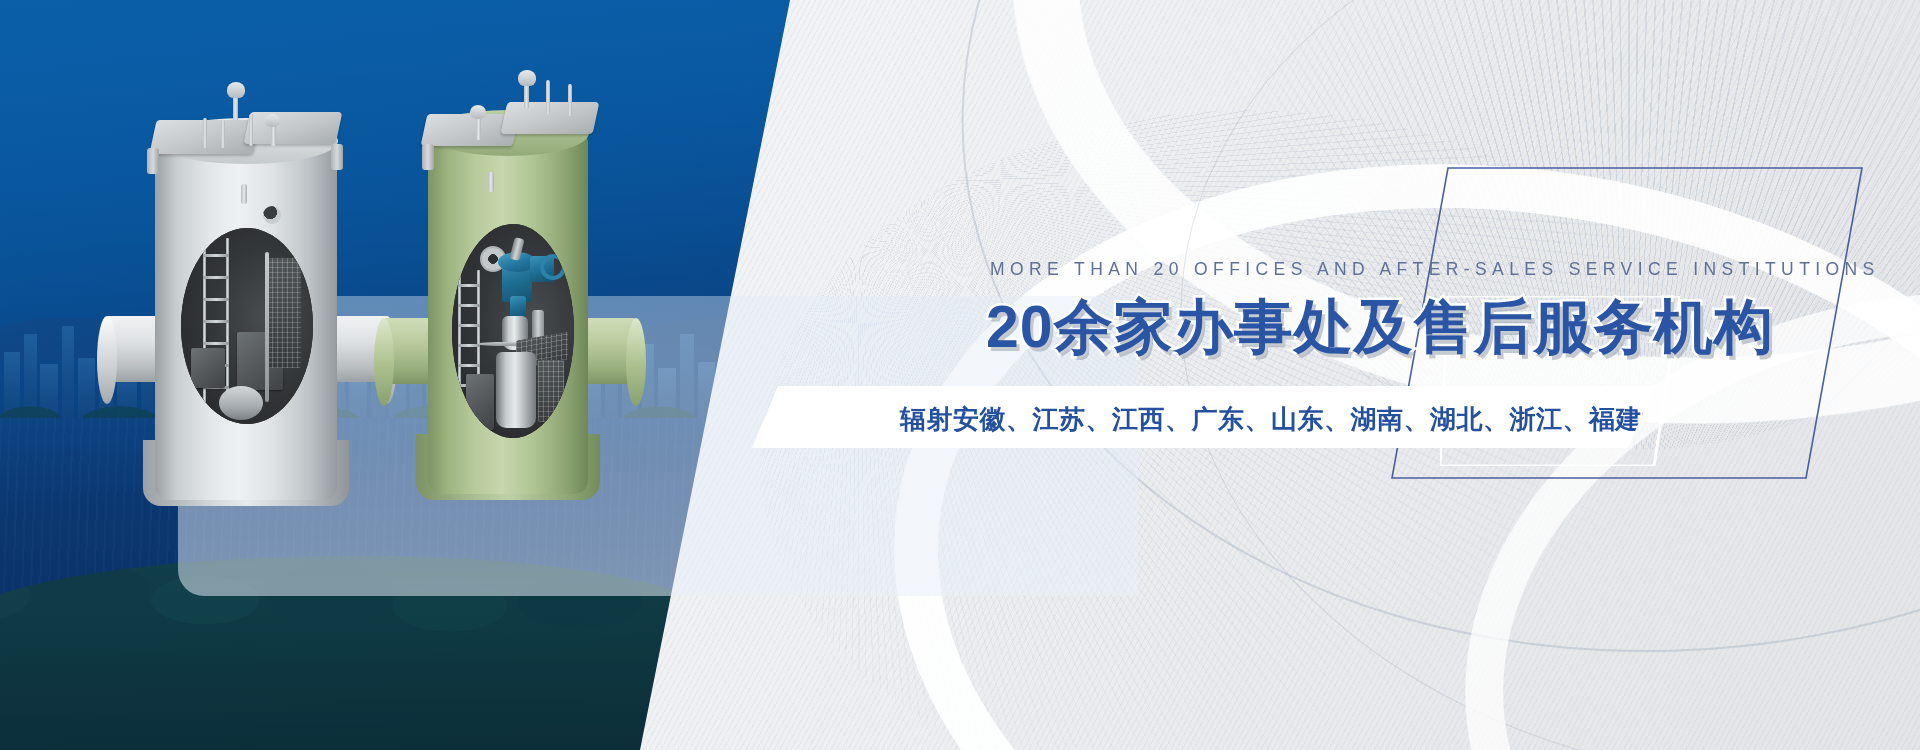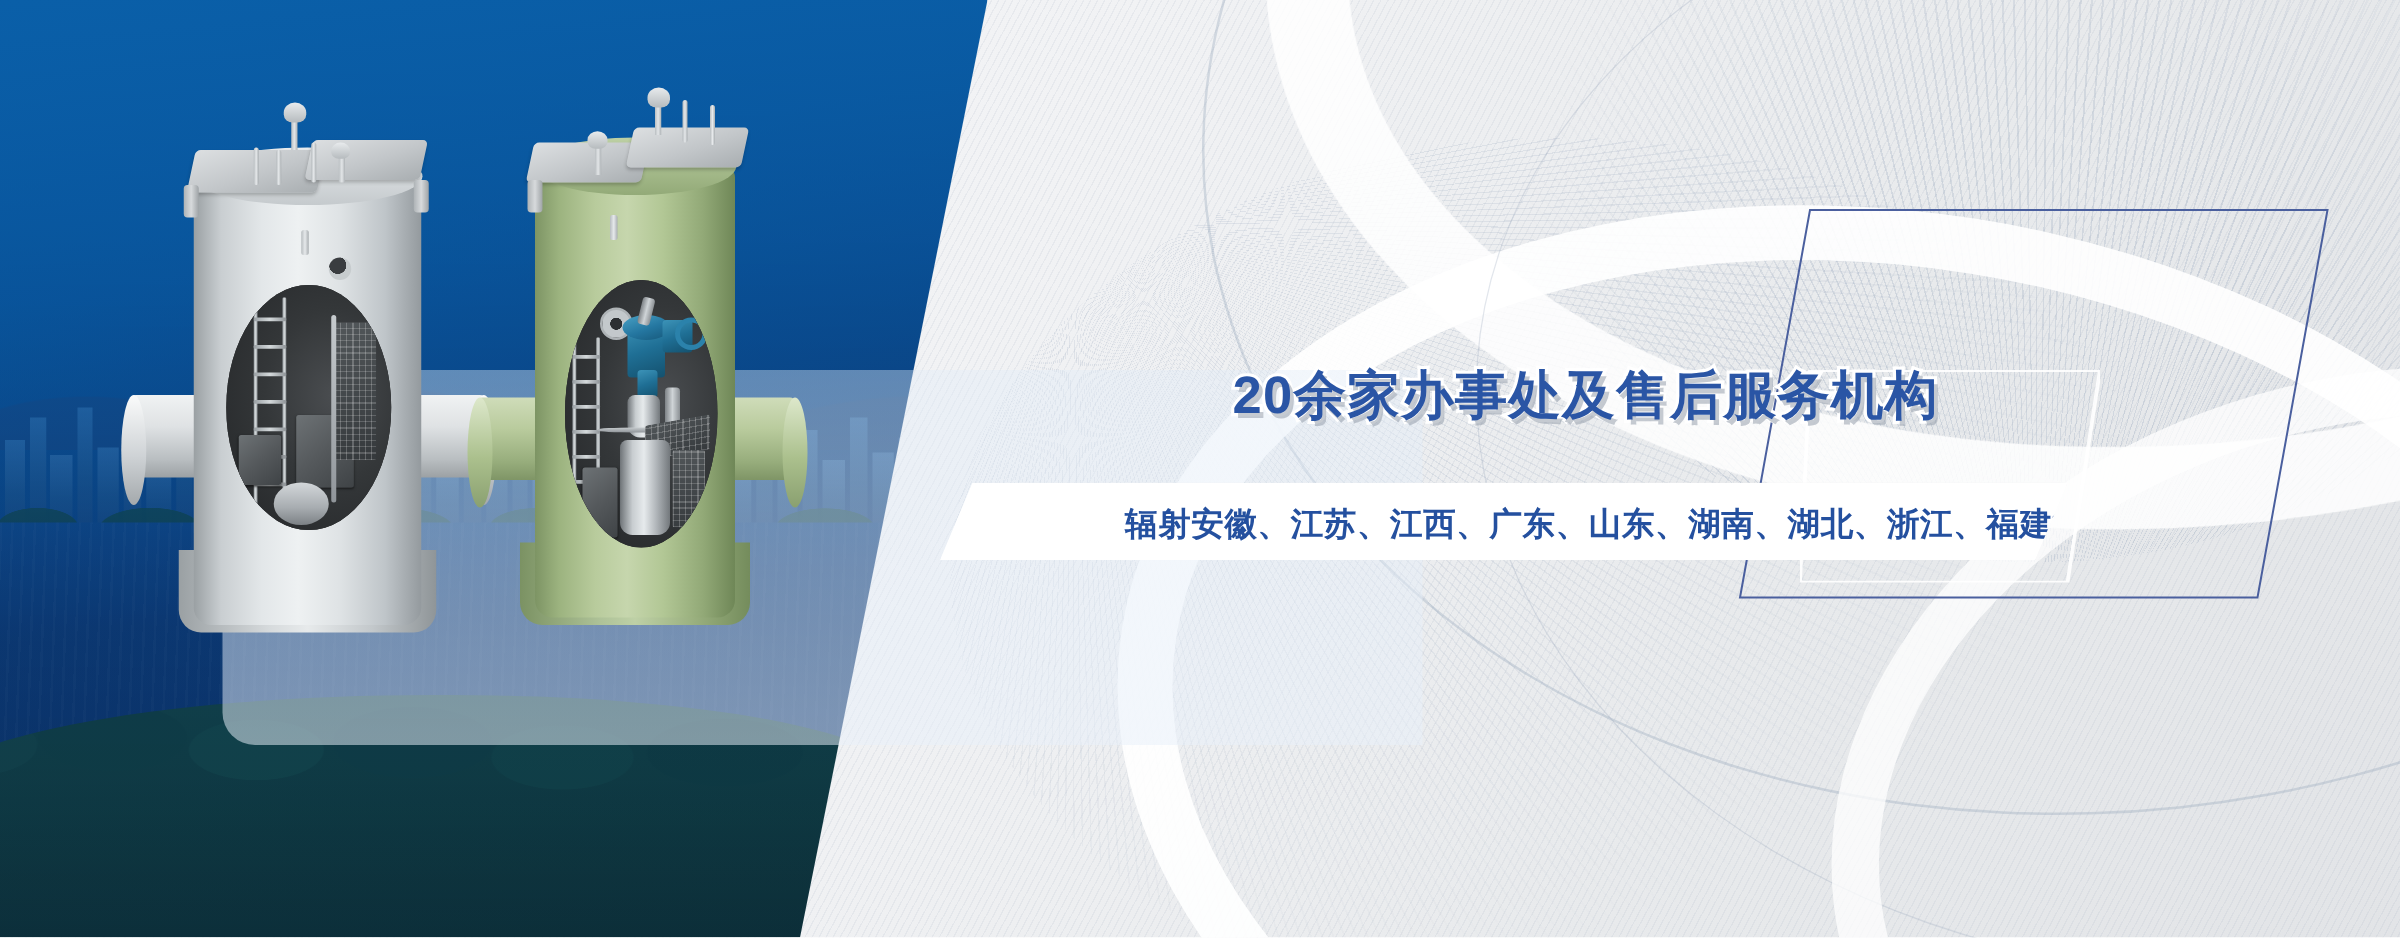--- a/index.html
+++ b/index.html
@@ -314,21 +314,21 @@
   }
 
   
   .eyebrow{
     position:absolute; left:990px; top:259px;
     font-size:17.5px; letter-spacing:5.4px; font-weight:400;
     color:#5f7196; white-space:nowrap;
   }
   .headline{
     position:absolute; left:986px; top:288px;
-    font-size:42px; font-weight:700; letter-spacing:1px;
+    font-size:59px; font-weight:700; letter-spacing:1px;
     color:#2a55a5; white-space:nowrap;
     -webkit-text-stroke:5px #ffffff;
     paint-order:stroke fill;
     text-shadow:3px 4px 0 rgba(150,158,172,.55);
   }
   .subbar{
     position:absolute; left:752px; top:386px;
     width:902px; height:62px;
     background:#ffffff;
     clip-path:polygon(26px 0, 902px 0, 876px 62px, 0 62px);
@@ -536,20 +536,21 @@
         <div class="pipe-v" style="left:80px; top:86px; width:12px; height:46px;"></div>
         <div class="rail" style="left:26px; top:118px; width:76px; height:4px; border-radius:40%;"></div>
         <div class="grate" style="left:64px; top:112px; width:52px; height:28px; transform:skewY(-10deg);"></div>
         <div class="tank-s" style="left:44px; top:128px; width:40px; height:76px;"></div>
         <div class="grate" style="left:86px; top:136px; width:26px; height:62px;"></div>
         <div class="plate" style="left:14px; top:150px; width:28px; height:56px;"></div>
       </div>
     </div>
   </div>
 
+  <div class="eyebrow">MORE THAN 20 OFFICES AND AFTER-SALES SERVICE INSTITUTIONS</div>
 
   <div class="headline">20余家办事处及售后服务机构</div>
 
   <div class="subbar">
     <span>辐射安徽、江苏、江西、广东、山东、湖南、湖北、浙江、福建等多个省份</span>
   </div>
 
 
 </div>
 

